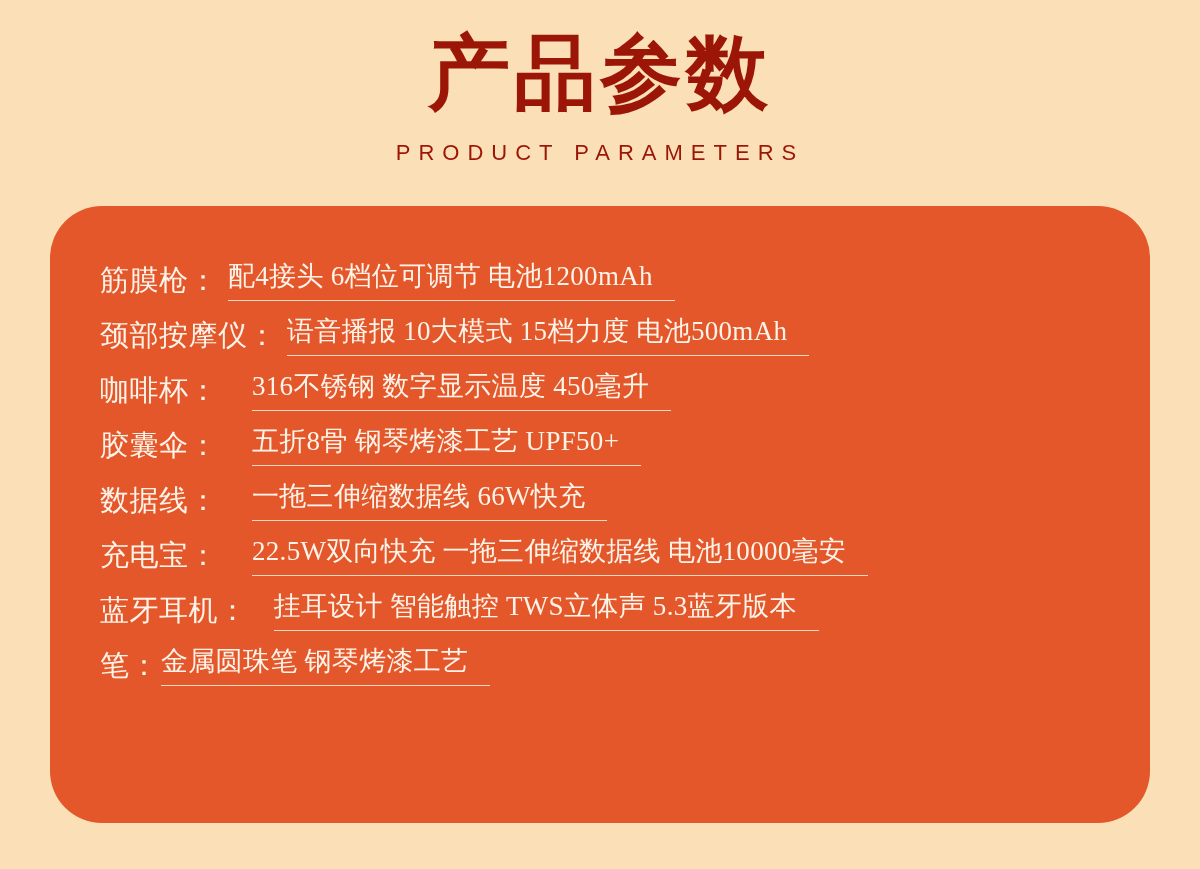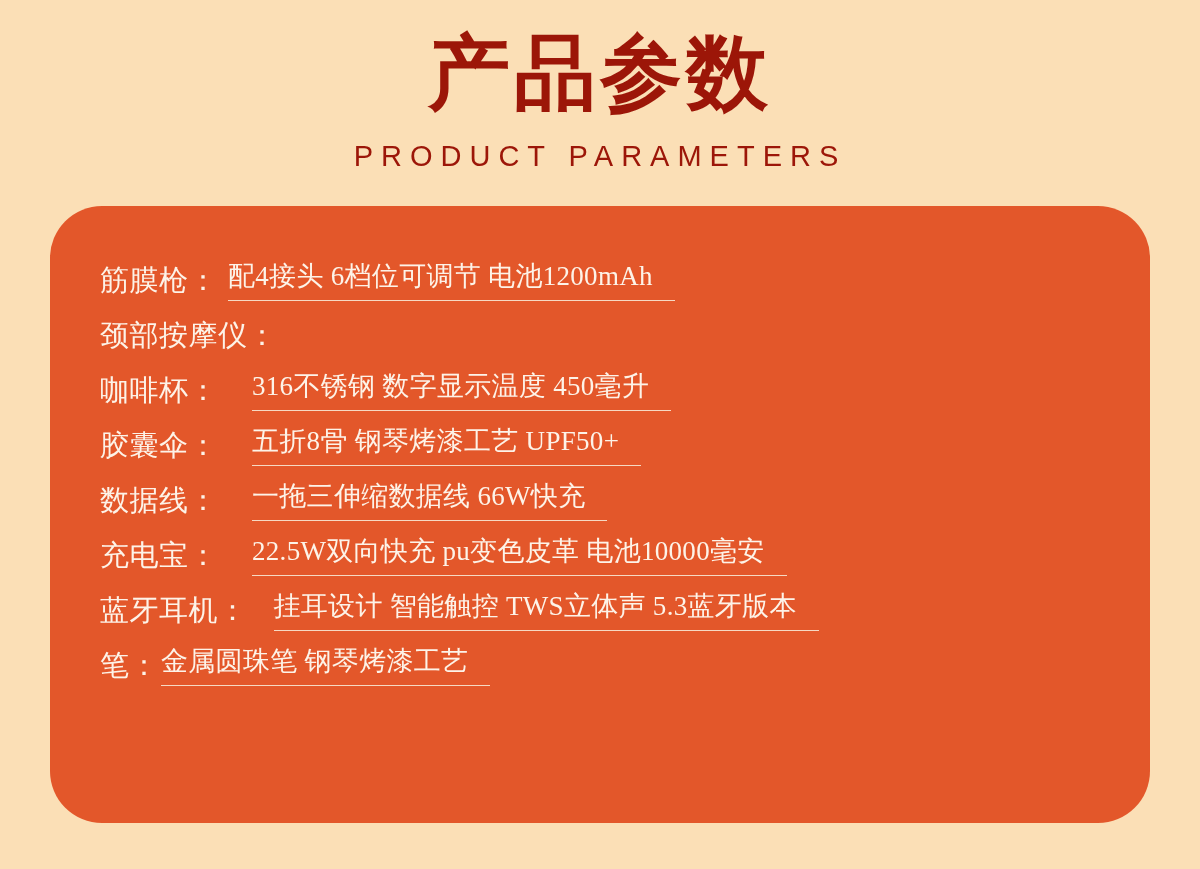--- a/index.html
+++ b/index.html
@@ -36,21 +36,21 @@
     font-weight: bold;
     font-size: 82px;
     line-height: 1.15;
     letter-spacing: 4px;
     color: #9C1608;
   }
   .title-en {
     margin: 0;
     padding-top: 10px;
     font-family: "Liberation Sans", "DejaVu Sans", sans-serif;
-    font-size: 29px;
+    font-size: 22px;
     font-weight: 400;
     letter-spacing: 8px;
     color: #9C1608;
   }
 
   
   .panel {
     position: absolute;
     left: 50px;
     top: 206px;
@@ -112,20 +112,21 @@
 
       <div class="spec-row">
         <span class="spec-label">筋膜枪：</span>
         <span class="gap-s"></span>
         <span class="spec-value">配4接头  6档位可调节  电池1200mAh</span>
       </div>
 
       <div class="spec-row">
         <span class="spec-label">颈部按摩仪：</span>
         <span class="gap-s"></span>
+        <span class="spec-value">语音播报  10大模式  15档力度  电池500mAh</span>
       </div>
 
       <div class="spec-row">
         <span class="spec-label">咖啡杯：</span>
         <span class="gap-xl"></span>
         <span class="spec-value">316不锈钢  数字显示温度   450毫升</span>
       </div>
 
       <div class="spec-row">
         <span class="spec-label">胶囊伞：</span>
@@ -135,21 +136,21 @@
 
       <div class="spec-row">
         <span class="spec-label">数据线：</span>
         <span class="gap-xl"></span>
         <span class="spec-value">一拖三伸缩数据线  66W快充</span>
       </div>
 
       <div class="spec-row">
         <span class="spec-label">充电宝：</span>
         <span class="gap-xl"></span>
-        <span class="spec-value">22.5W双向快充  pu变色皮革  电池10000毫安</span>
+        <span class="spec-value">22.5W双向快充  一拖三伸缩数据线  电池10000毫安</span>
       </div>
 
       <div class="spec-row">
         <span class="spec-label">蓝牙耳机：</span>
         <span class="gap-l"></span>
         <span class="spec-value">挂耳设计  智能触控  TWS立体声  5.3蓝牙版本</span>
       </div>
 
 
       <div class="spec-row">

